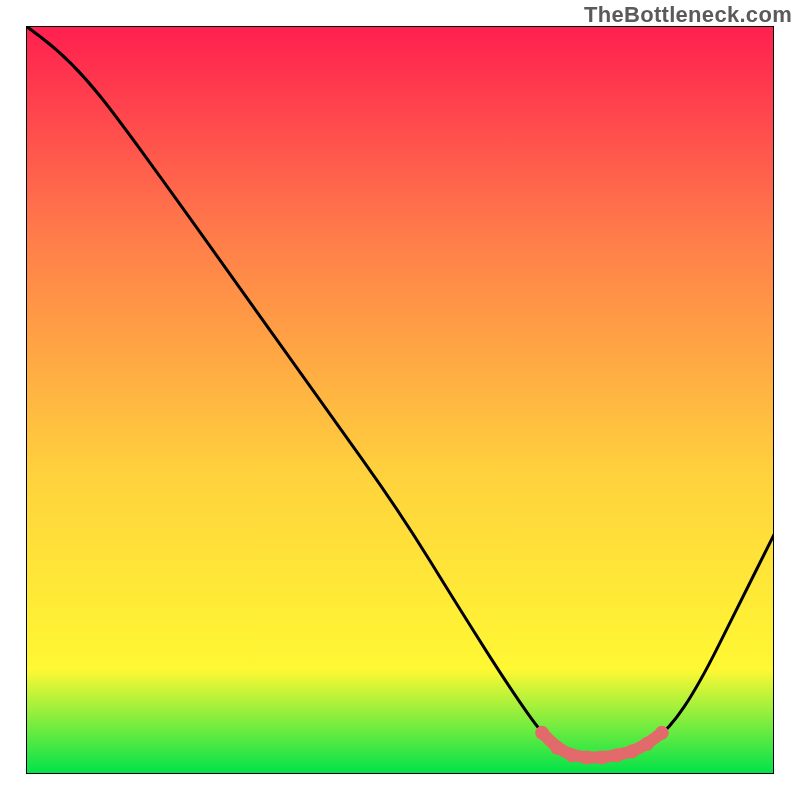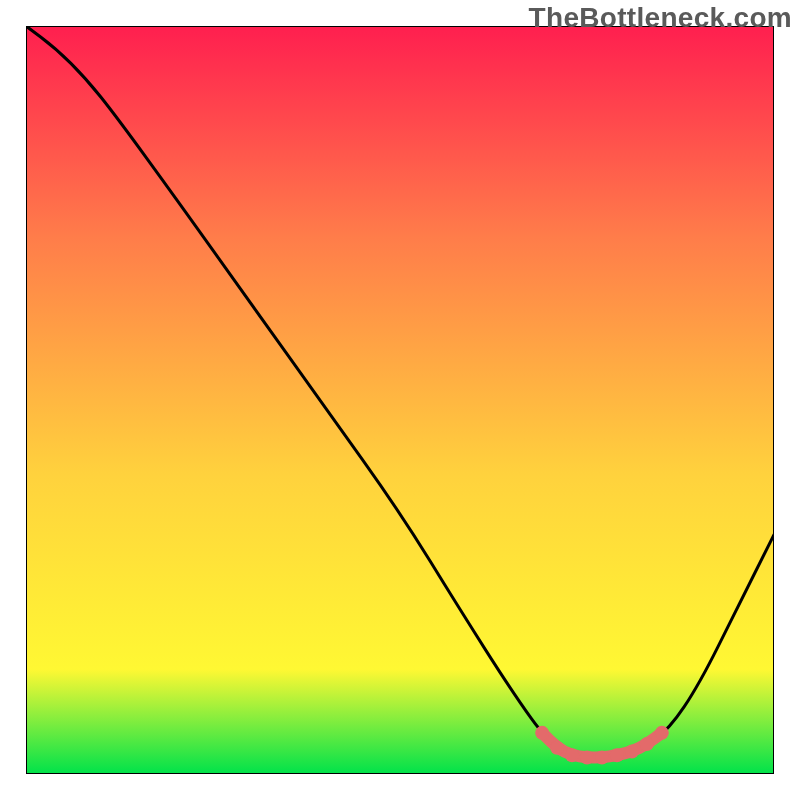--- a/index.html
+++ b/index.html
@@ -7,21 +7,21 @@
     padding: 0;
     width: 800px;
     height: 800px;
     background: #ffffff;
     font-family: Arial, Helvetica, sans-serif;
   }
   .watermark {
     position: absolute;
     top: 2px;
     right: 8px;
-    font-size: 28px;
+    font-size: 22px;
     font-weight: bold;
     color: #5a5a5a;
     letter-spacing: 0.3px;
     z-index: 10;
   }
   .chart-wrap {
     position: absolute;
     top: 26px;
     left: 26px;
     width: 748px;

